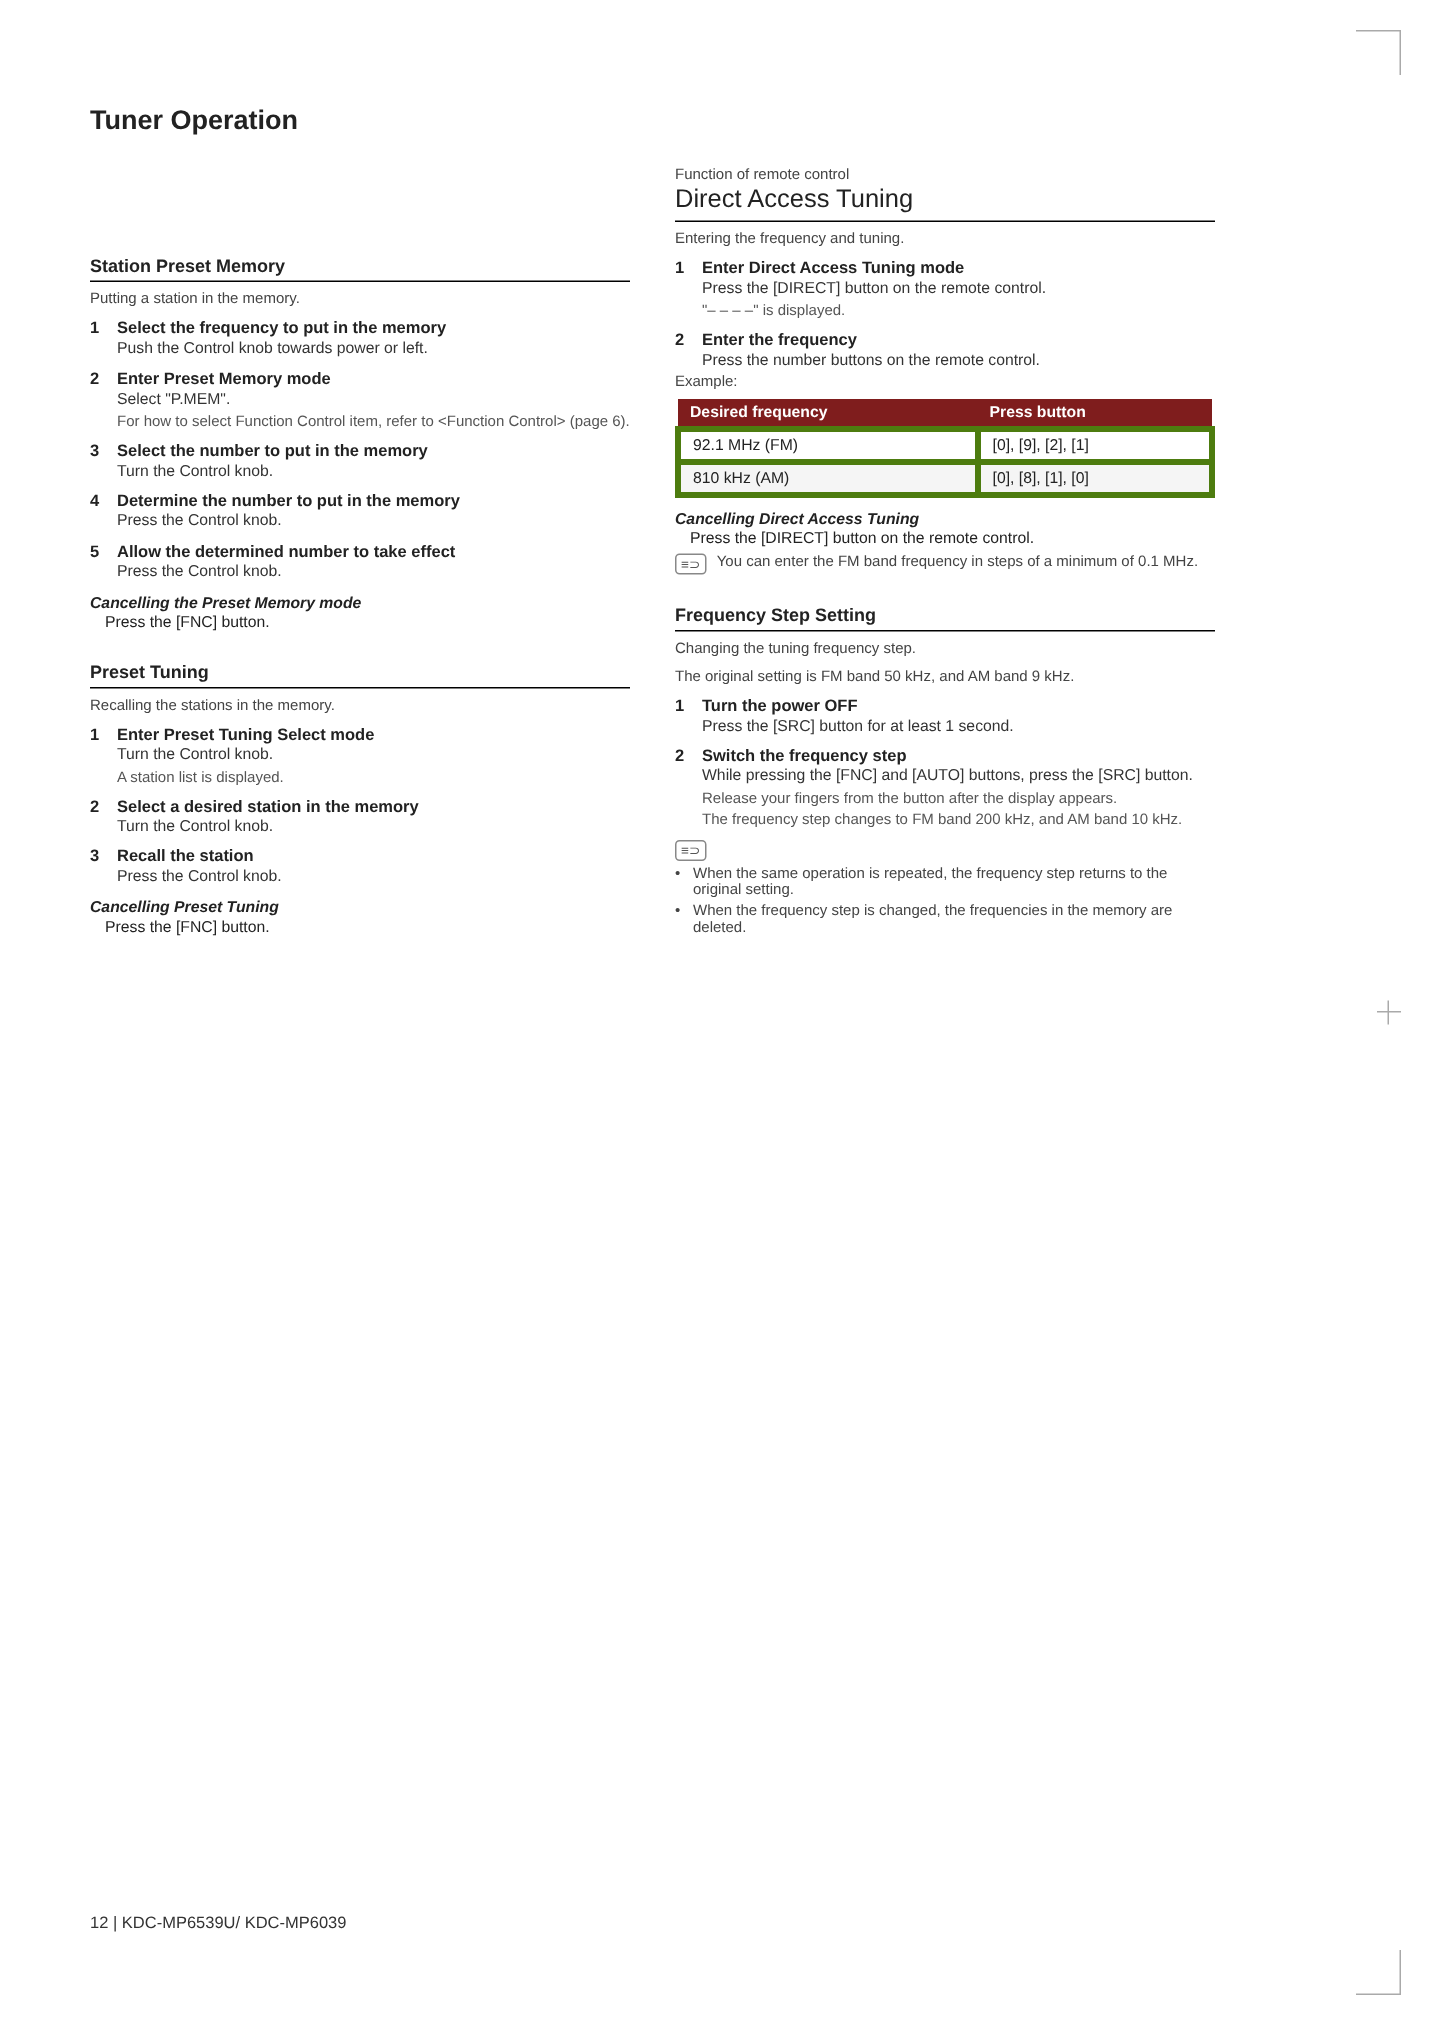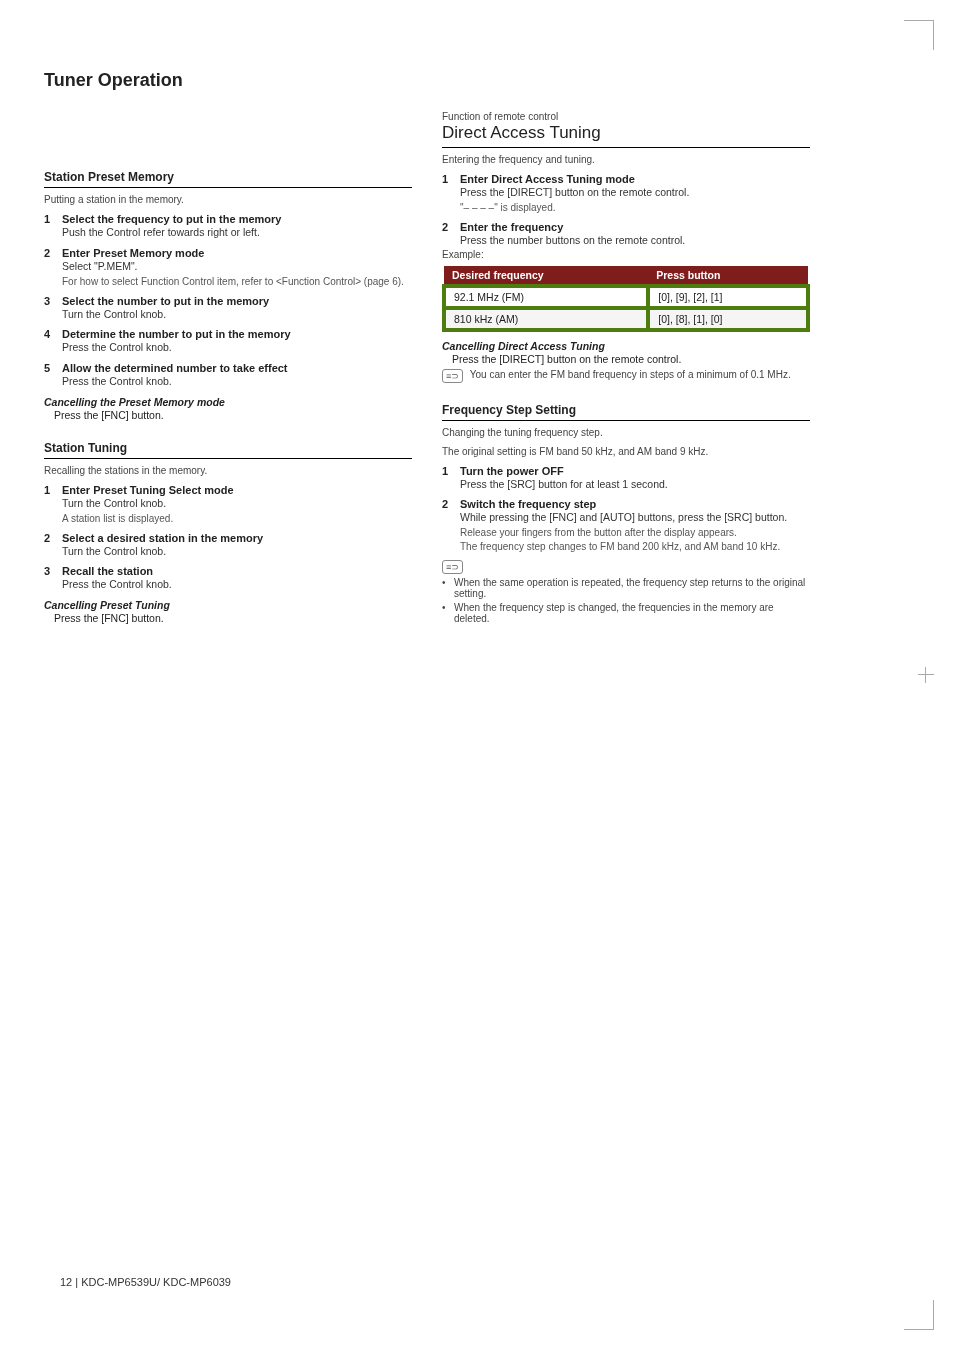--- a/index.html
+++ b/index.html
@@ -9,21 +9,21 @@
       color: #222;
       background: #fff;
       width: 954px;
       min-height: 1350px;
       position: relative;
     }
     .page {
       width: 870px;
       min-height: 1350px;
       background: #fff;
-      padding: 60px 60px 40px 44px;
+      padding: 60px 60px 40px 60px;
       position: relative;
     }
     
     .corner { position: absolute; width: 30px; height: 30px; }
     .corner-tl { top: 20px; left: 20px; border-top: 1px solid #aaa; border-left: 1px solid #aaa; }
     .corner-tr { top: 20px; right: 20px; border-top: 1px solid #aaa; border-right: 1px solid #aaa; }
     .corner-bl { bottom: 20px; left: 20px; border-bottom: 1px solid #aaa; border-left: 1px solid #aaa; }
     .corner-br { bottom: 20px; right: 20px; border-bottom: 1px solid #aaa; border-right: 1px solid #aaa; }
     
     .crosshair { position: absolute; width: 16px; height: 16px; }
@@ -202,21 +202,21 @@
 
         <div class="section">
           <div class="section-title">Station Preset Memory</div>
           <div class="section-subtitle">Putting a station in the memory.</div>
 
           <div class="step">
             <div class="step-header">
               <span class="step-number">1</span>
               <span>Select the frequency to put in the memory</span>
             </div>
-            <div class="step-body">Push the Control refer towards right or left.</div>
+            <div class="step-body">Push the Control knob towards power or left.</div>
           </div>
 
           <div class="step">
             <div class="step-header">
               <span class="step-number">2</span>
               <span>Enter Preset Memory mode</span>
             </div>
             <div class="step-body">Select "P.MEM".</div>
             <div class="step-subtext">For how to select Function Control item, refer to &lt;Function Control&gt; (page 6).</div>
           </div>
@@ -243,21 +243,21 @@
               <span>Allow the determined number to take effect</span>
             </div>
             <div class="step-body">Press the Control knob.</div>
           </div>
 
           <div class="cancel-header">Cancelling the Preset Memory mode</div>
           <div class="cancel-body">Press the [FNC] button.</div>
         </div>
 
         <div class="section">
-          <div class="section-title">Station Tuning</div>
+          <div class="section-title">Preset Tuning</div>
           <div class="section-subtitle">Recalling the stations in the memory.</div>
 
           <div class="step">
             <div class="step-header">
               <span class="step-number">1</span>
               <span>Enter Preset Tuning Select mode</span>
             </div>
             <div class="step-body">Turn the Control knob.</div>
             <div class="step-subtext">A station list is displayed.</div>
           </div>

